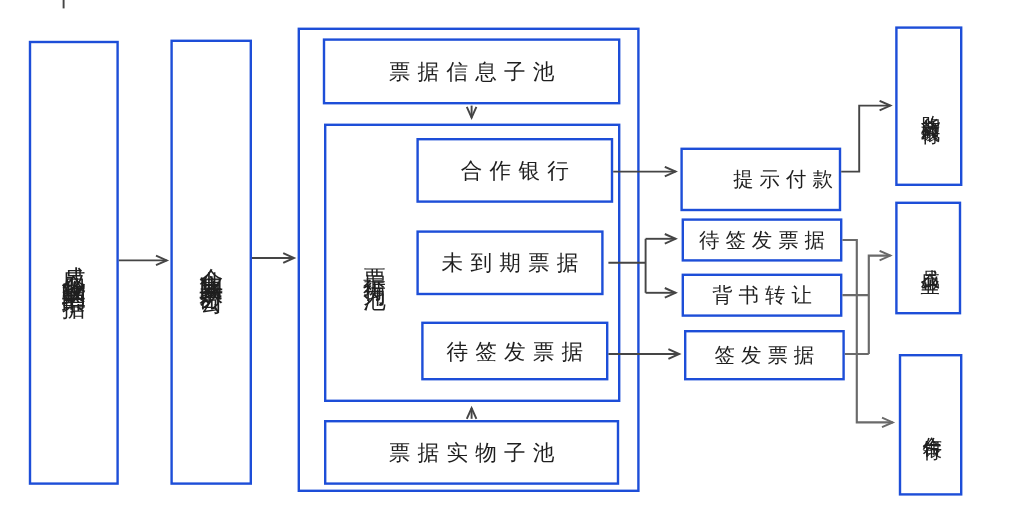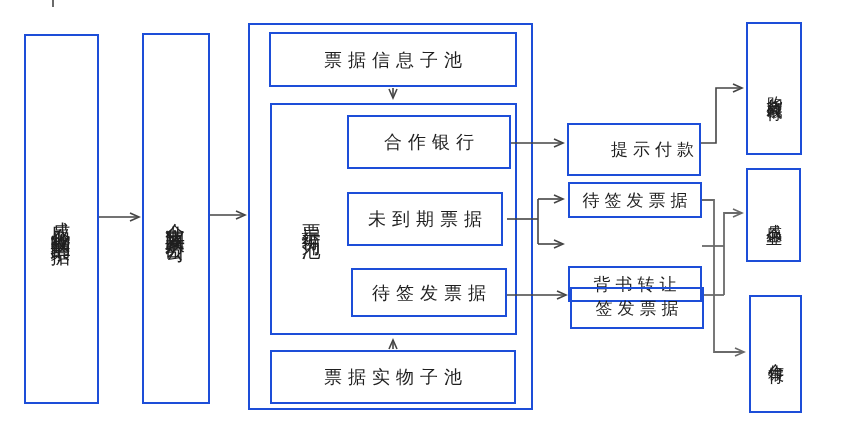--- a/index.html
+++ b/index.html
@@ -30,22 +30,22 @@
   .b-behavior {left:270px; top:103px; width:247px; height:232px;}
   .behavior-label{position:absolute;left:26px;top:50%;transform:translateY(-50%);}
   .b-matured  {left:347px; top:115px; width:164px; height:54px;}
   .b-unmatured{left:347px; top:192px; width:156px; height:54px;}
   .b-pending  {left:351px; top:268px; width:156px; height:49px;}
   .b-physical {left:270px; top:350px; width:246px; height:54px;}
 
   
   .b-prompt   {left:567px; top:123px; width:134px; height:53px;justify-content:flex-end;}
   .b-pledge   {left:568px; top:182px; width:134px; height:36px;}
-  .b-endorse  {left:568px; top:228px; width:134px; height:36px;margin-top:38px;}
-  .b-issue    {left:570px; top:275px; width:134px; height:42px;margin-top:12px;}
+  .b-endorse  {left:568px; top:228px; width:134px; height:36px;}
+  .b-issue    {left:570px; top:275px; width:134px; height:42px;}
 
   
   .b-purchaser{left:746px; top:22px;  width:56px;  height:133px;}
   .b-memberent{left:746px; top:168px; width:55px;  height:94px;}
   .b-coopbank {left:749px; top:295px; width:53px;  height:118px;}
 
   .wires{position:absolute;left:0;top:0;width:842px;height:441px;pointer-events:none;}
 </style>
 </head>
 <body>

